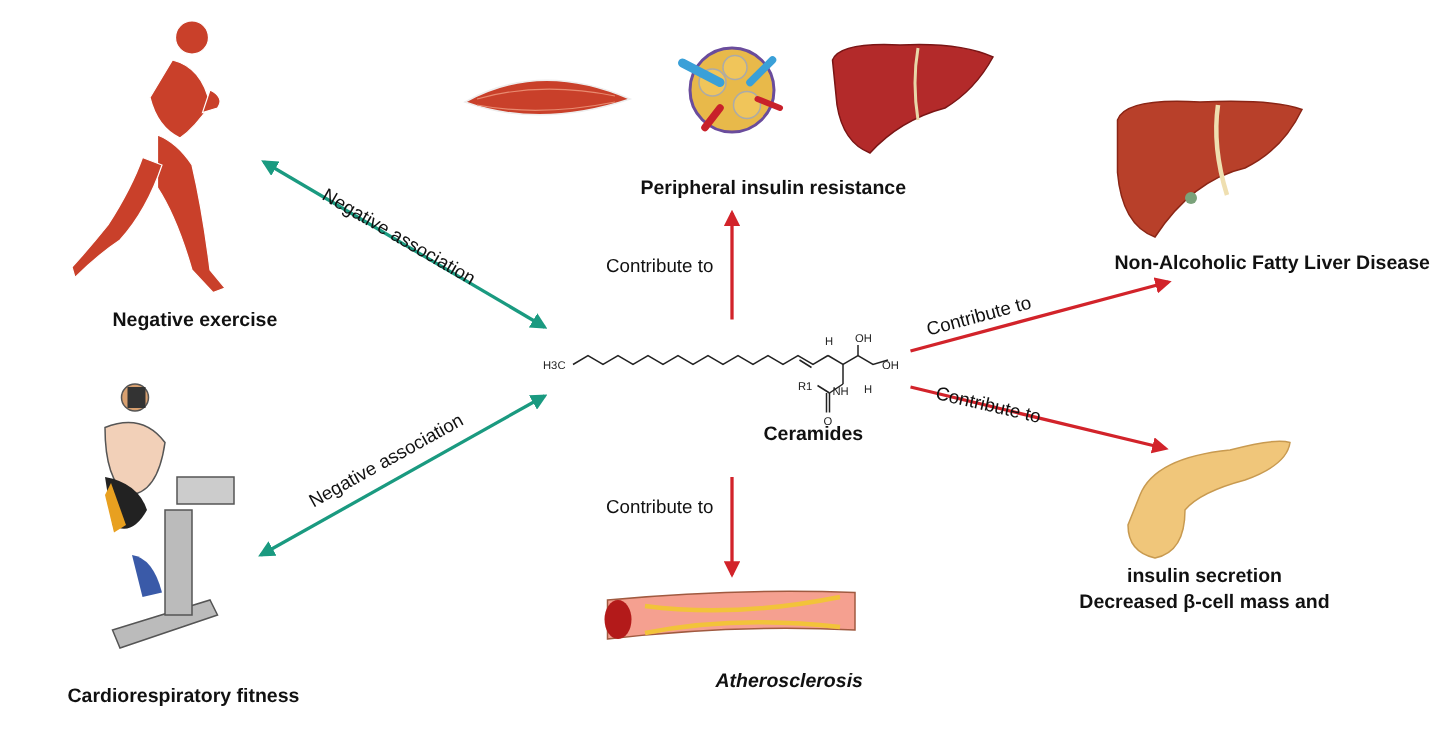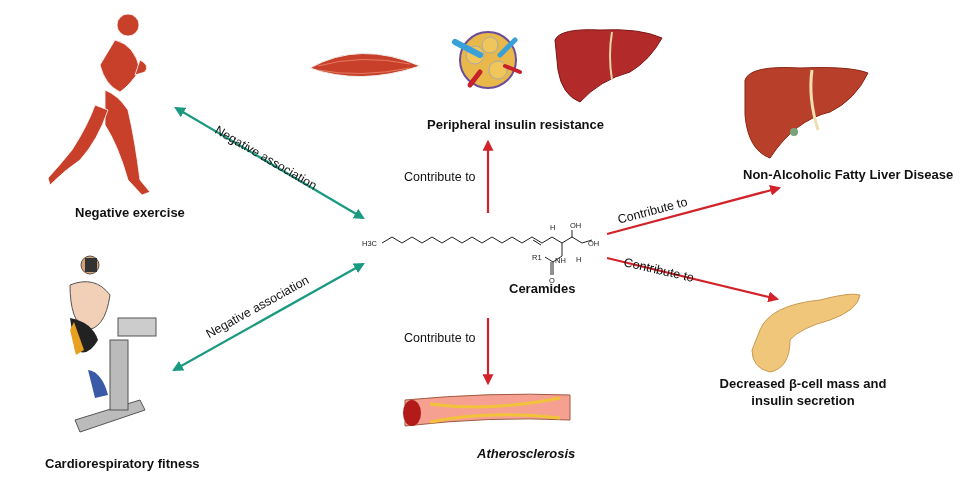--- a/index.html
+++ b/index.html
@@ -107,22 +107,22 @@
     <rect x="85" y="258" width="12" height="14" fill="#333"></rect>
   </g>
 </svg>
 
 <div class="label" style="left:40px; top:205px;">Negative exercise</div>
 <div class="label" style="left:10px; top:456px;">Cardiorespiratory fitness</div>
 <div class="label" style="left:474px; top:281px;">Ceramides</div>
 <div class="label" style="left:392px; top:117px;">Peripheral insulin resistance</div>
 <div class="label" style="left:708px; top:167px;">Non-Alcoholic Fatty Liver Disease</div>
 <div style="position:absolute; left:708px; top:375px; width:190px; text-align:center; font-weight:bold; font-size:13px; line-height:17px; color:#111;">
+  <div>insulin secretion</div>
   <div>Decreased β-cell mass and</div>
-  <div>insulin secretion</div>
 </div>
 <div class="label" style="left:442px; top:446px;font-style:italic;">Atherosclerosis</div>
 
 <div class="edge-label" style="left:216px; top:122px; transform: rotate(30deg);">Negative association</div>
 <div class="edge-label" style="left:207px; top:328px; transform: rotate(-29deg);">Negative association</div>
 <div class="edge-label" style="left:404px; top:170px;">Contribute to</div>
 <div class="edge-label" style="left:618px; top:213px; transform: rotate(-15deg);">Contribute to</div>
 <div class="edge-label" style="left:624px; top:255px; transform: rotate(13deg);">Contribute to</div>
 <div class="edge-label" style="left:404px; top:331px;">Contribute to</div>
 

